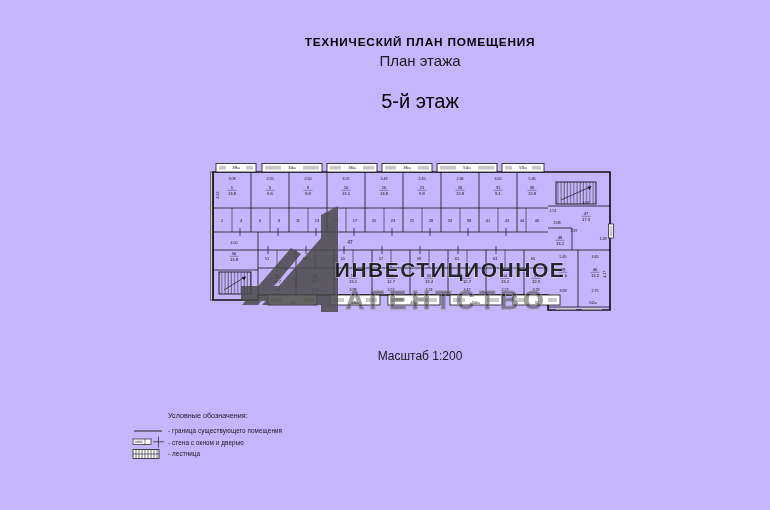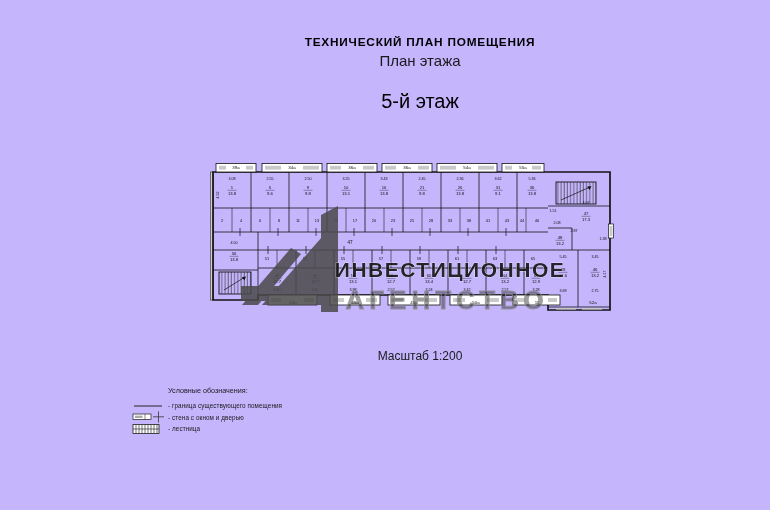--- a/index.html
+++ b/index.html
@@ -5,21 +5,21 @@
   html,body{margin:0;padding:0;background:#fff;}
   .page{position:relative;width:770px;height:510px;background:#c4b5fd;overflow:hidden;
         font-family:"Liberation Sans",sans-serif;color:#000;}
   .center-x{position:absolute;left:70px;width:700px;text-align:center;}
   .doc-title{top:35px;font-size:11.8px;font-weight:bold;letter-spacing:0.8px;}
   .doc-subtitle{top:52px;font-size:15px;color:#1a1a1a;}
   .floor-heading{top:90px;font-size:20px;}
   .scale-note{top:349px;font-size:12px;color:#1a1a1a;}
   .plan-svg{position:absolute;left:0;top:0;width:770px;height:510px;}
   .plan-svg text{font-family:"Liberation Sans",sans-serif;fill:#111;}
-  .legend{position:absolute;left:131px;top:386px;width:230px;}
+  .legend{position:absolute;left:131px;top:411px;width:230px;}
   .legend-heading{margin-left:37px;font-size:7.2px;color:#1a1a1a;margin-bottom:5px;}
   .legend-row{display:flex;align-items:center;height:11.5px;}
   .legend-sym{width:37px;flex:0 0 37px;display:flex;align-items:center;}
   .legend-label{font-size:6.3px;color:#1a1a1a;letter-spacing:0.1px;}
 </style>
 </head>
 <body>
 
 <div class="page">
 

